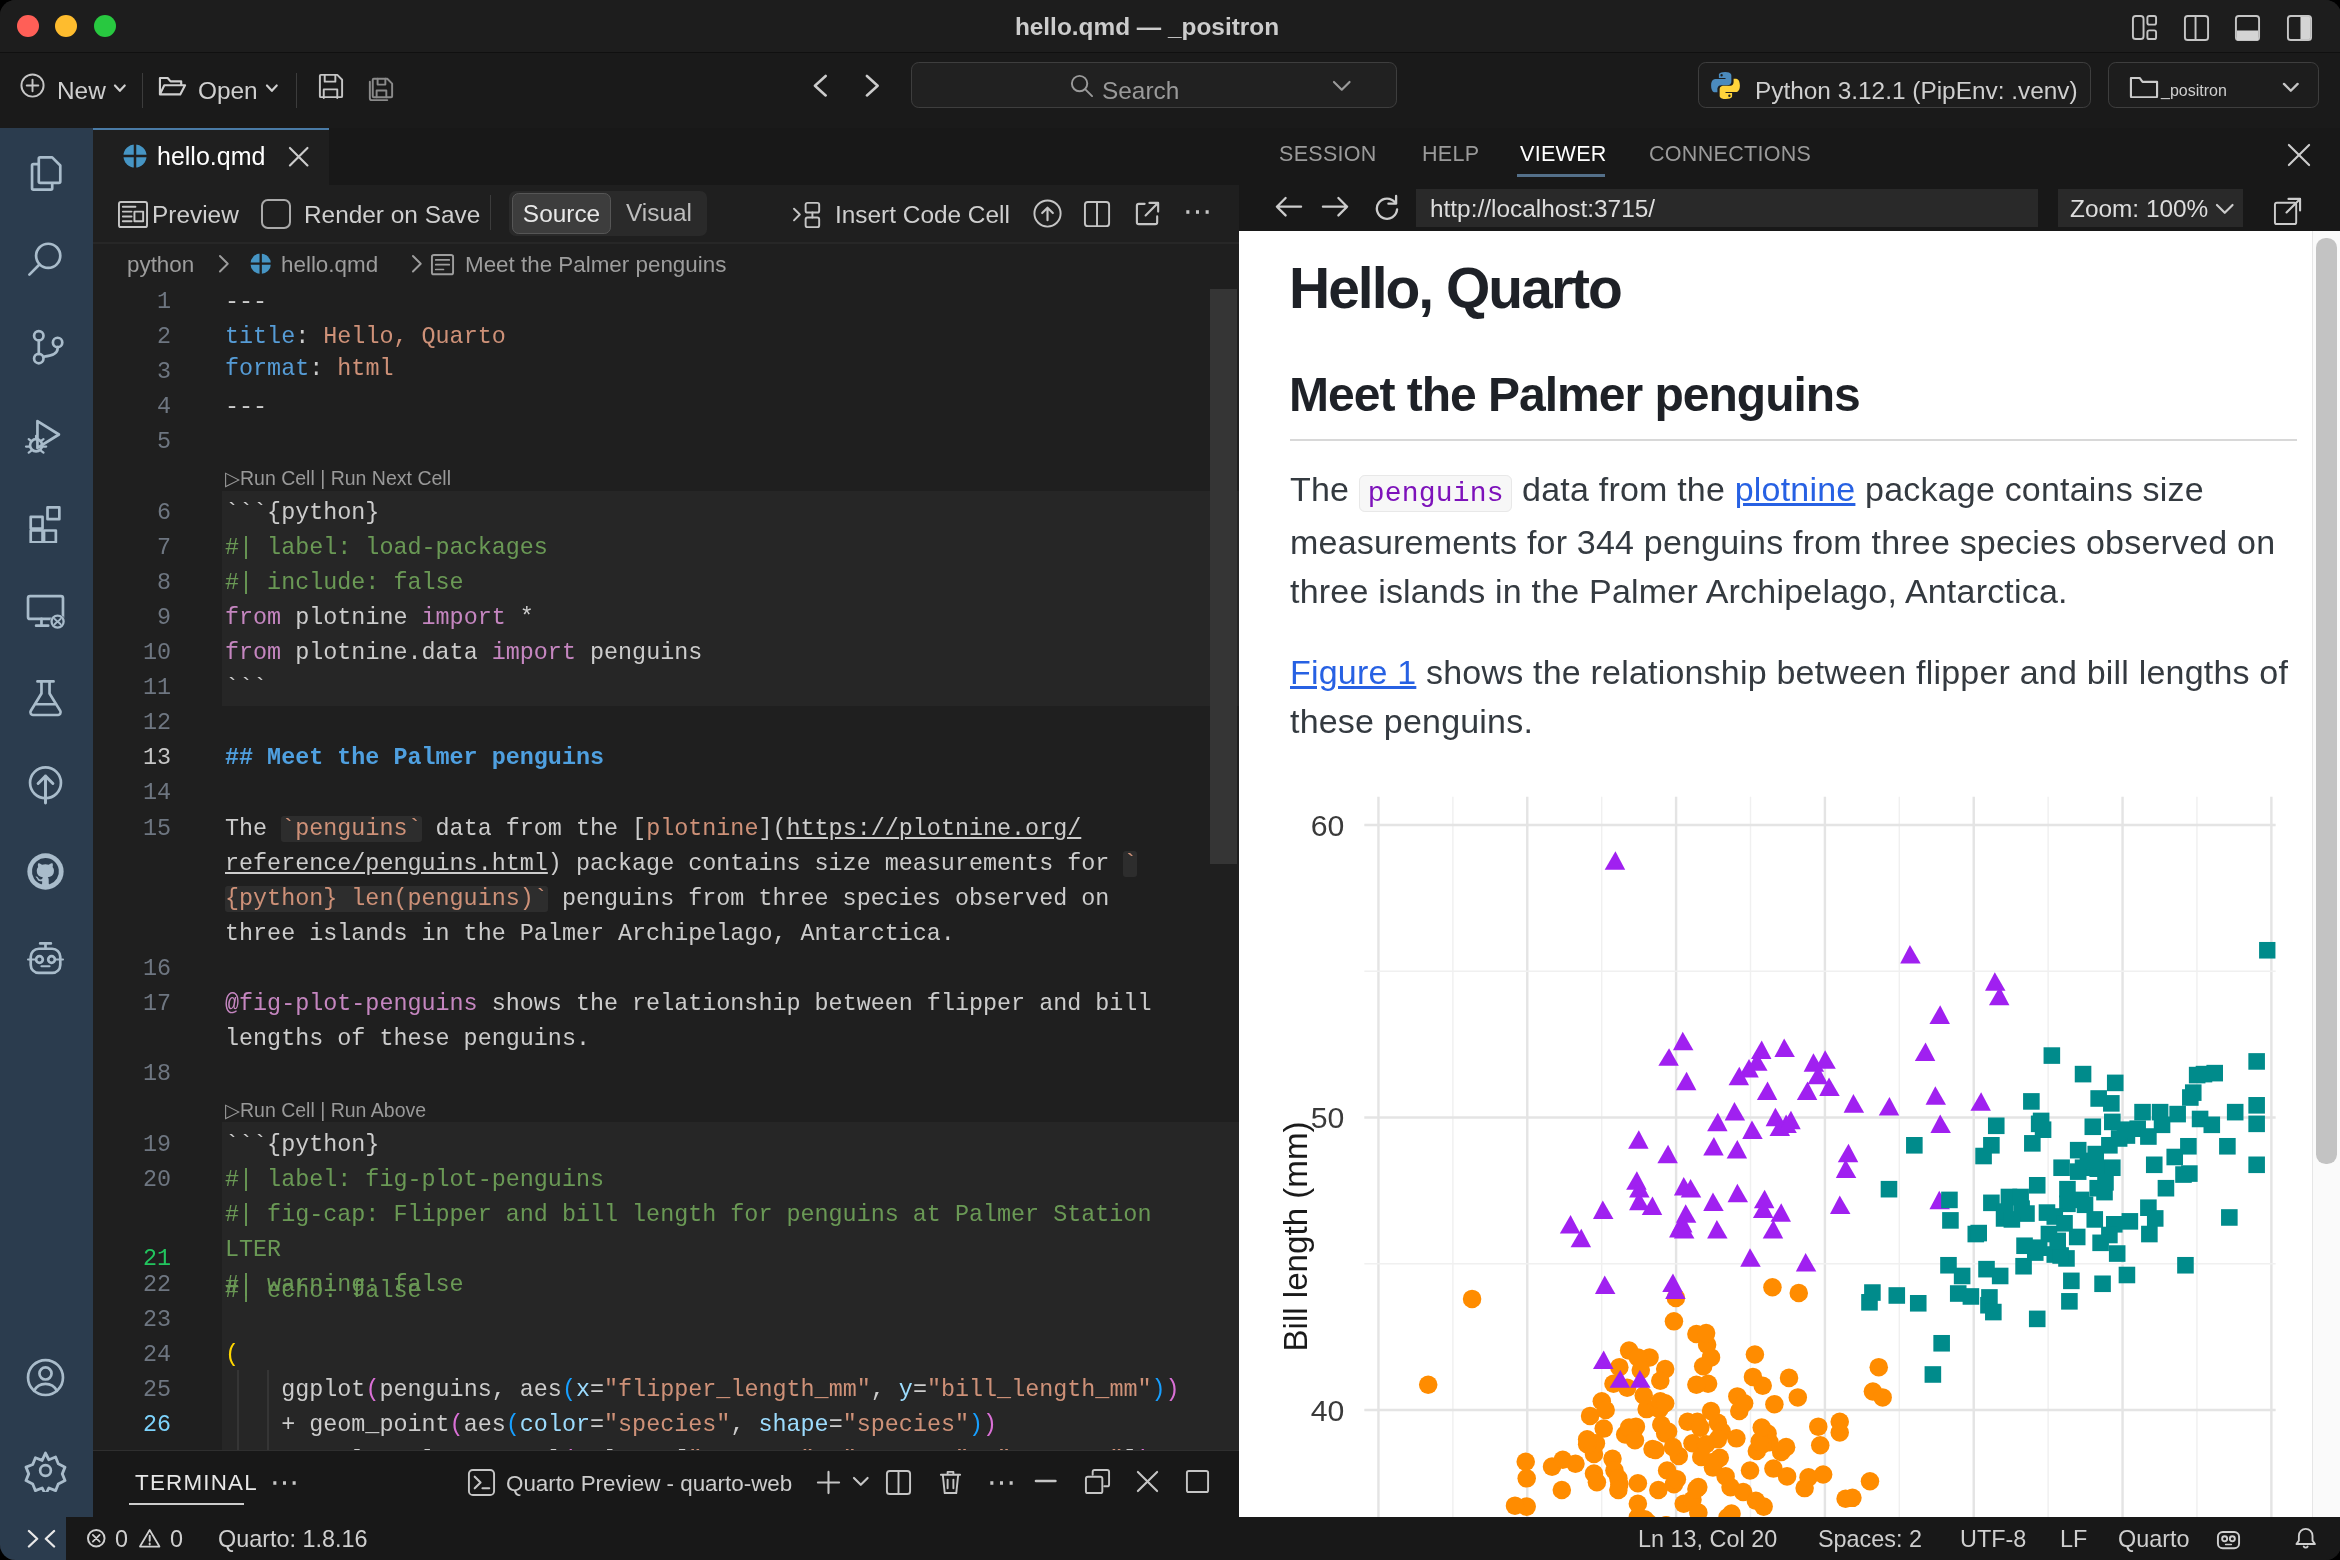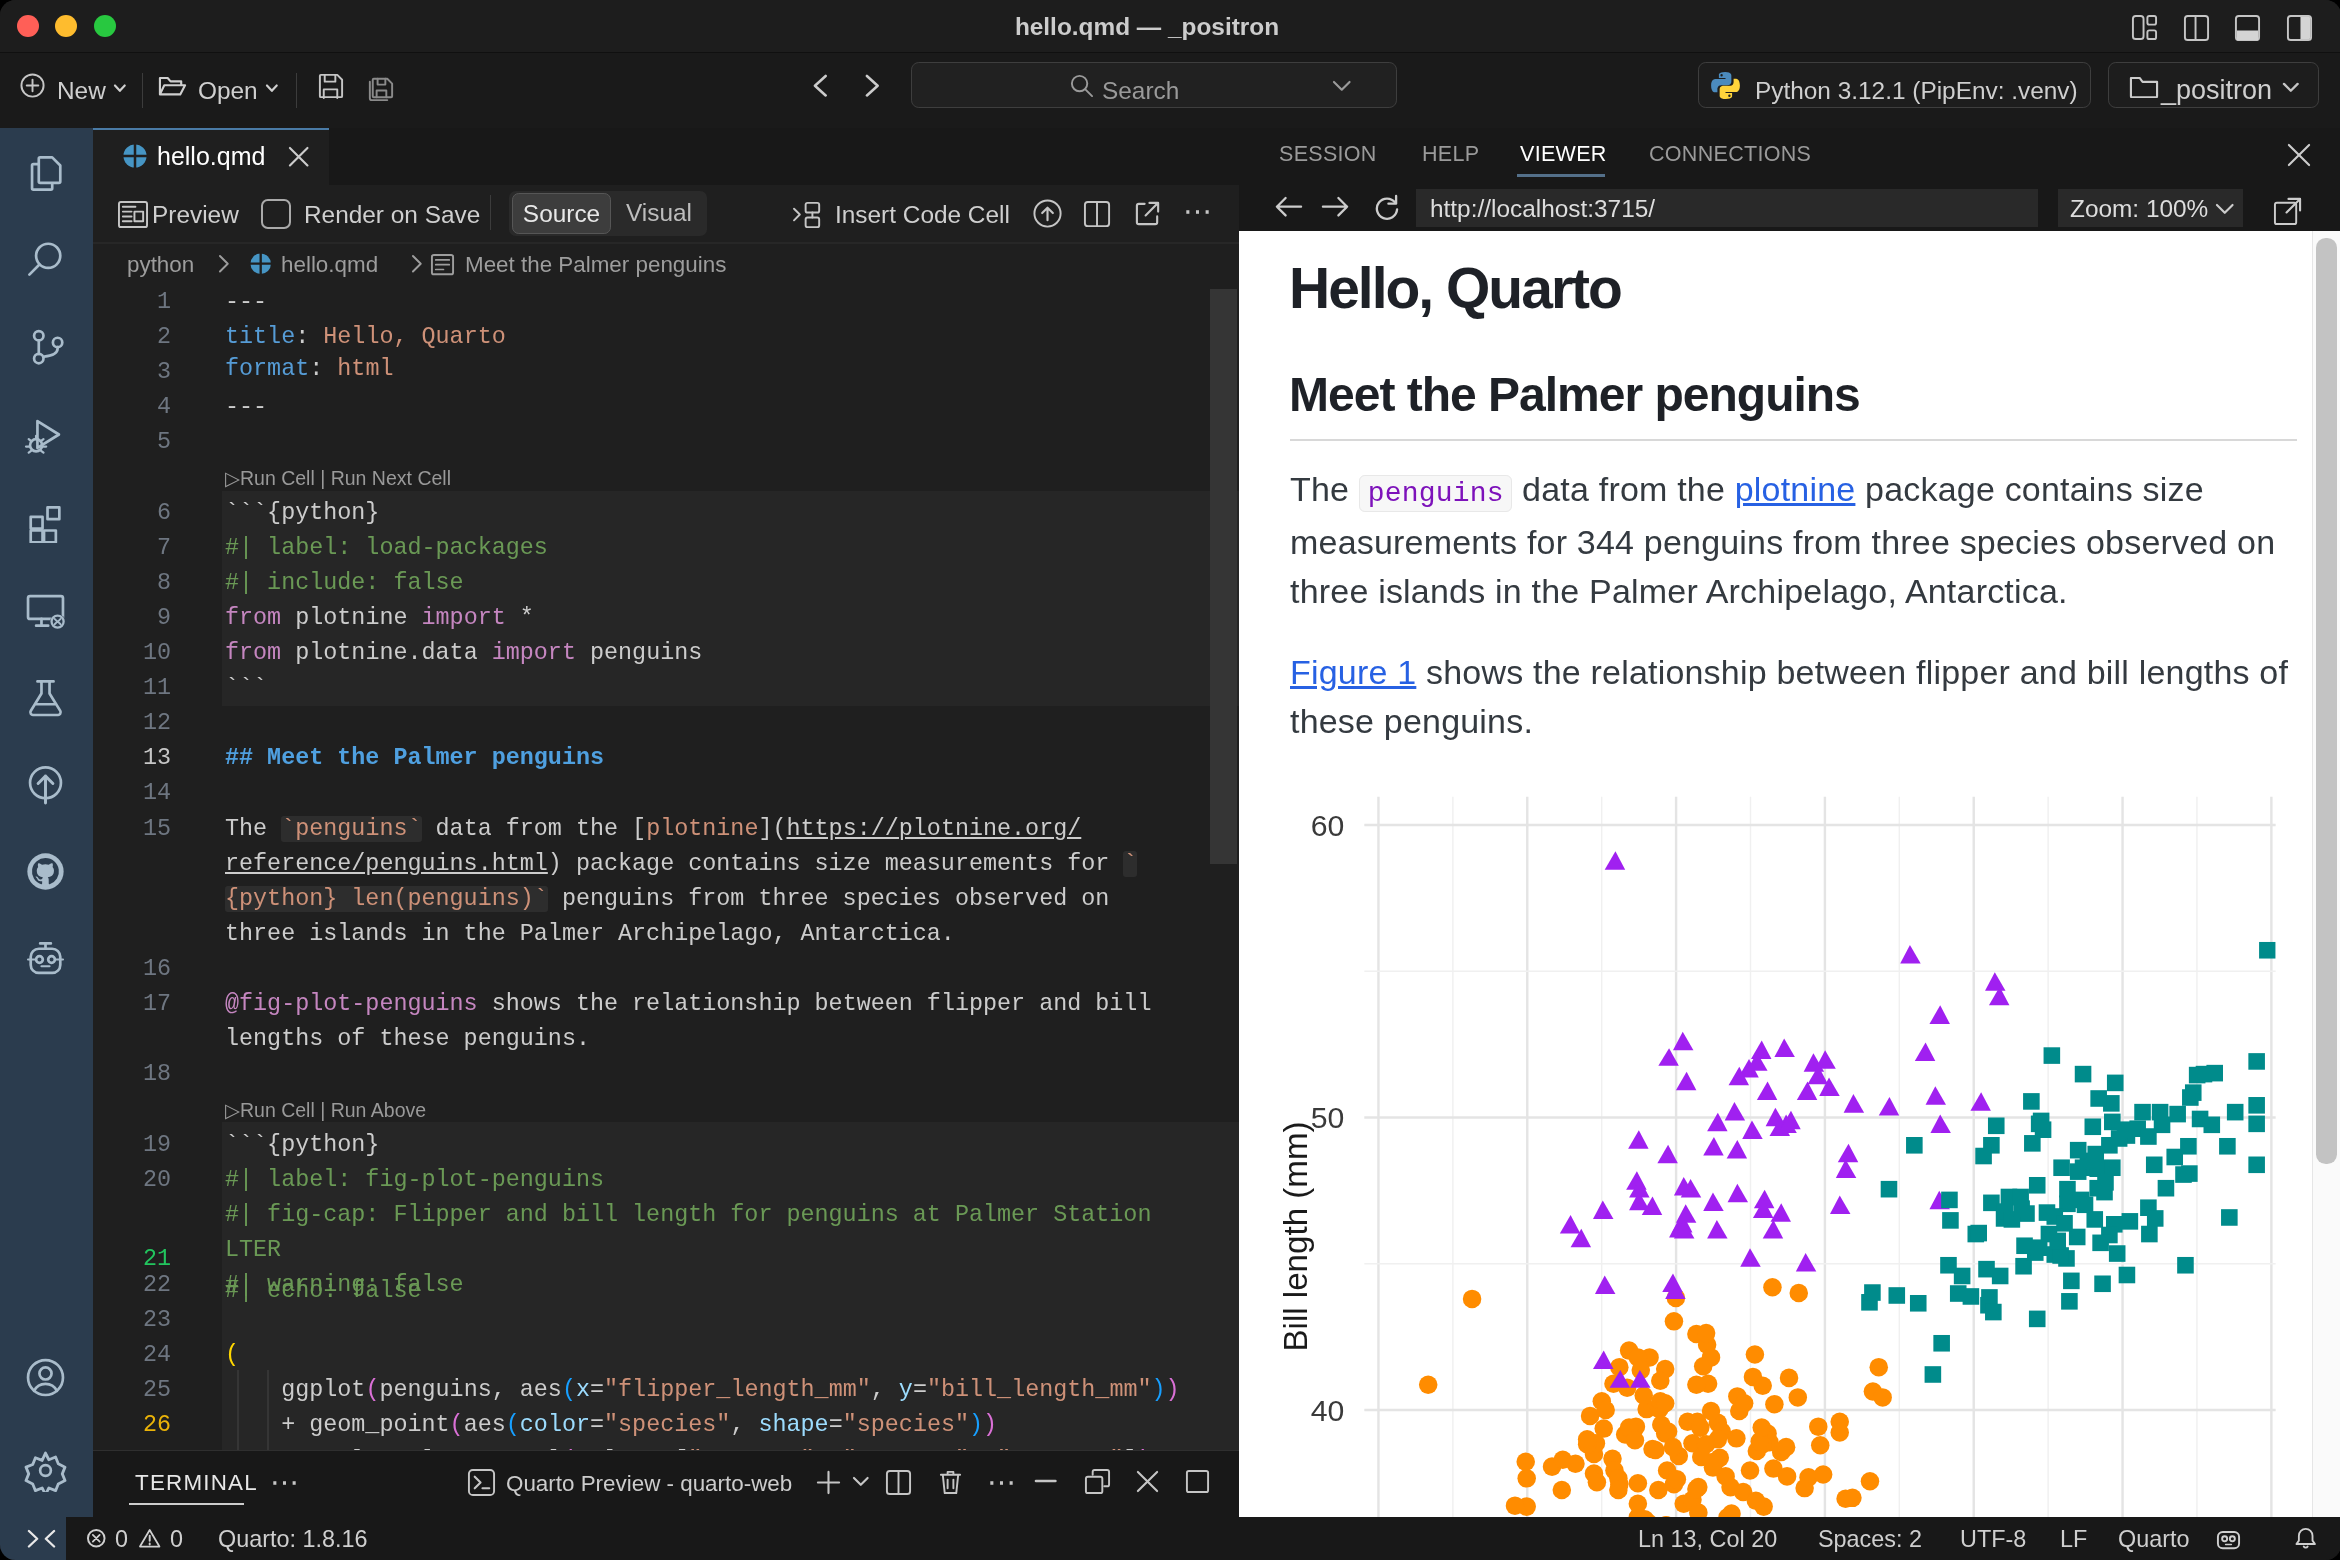--- a/index.html
+++ b/index.html
@@ -121,21 +121,21 @@
 <div class="abs pillbtn" style="left:1698px;width:393px"></div>
 <svg class="abs" style="left:1709px;top:69px" width="33" height="33" viewBox="0 0 110 110">
  <path fill="#4B8BBE" d="M54 10c-23 0-21 10-21 10v10h22v3H22s-15-1.7-15 22c0 23.7 13 22.8 13 22.8h8V67s-.4-13 12.8-13H62s12.5.2 12.5-12V22S76.4 10 54 10zm-12 7a4 4 0 1 1 0 8 4 4 0 0 1 0-8z"></path>
  <path fill="#FFD43B" d="M56 100c23 0 21-10 21-10V80H55v-3h33s15 1.7 15-22c0-23.7-13-22.8-13-22.8h-8V43s.4 13-12.8 13H48s-12.5-.2-12.5 12v20s-1.9 12 20.5 12zm12-7a4 4 0 1 1 0-8 4 4 0 0 1 0 8z"></path>
     </svg>
 <div class="abs tbtxt" style="left:1755px;font-size:24.4px">Python 3.12.1 (PipEnv: .venv)</div>
 <div class="abs pillbtn" style="left:2108px;width:211px"></div>
 <svg class="abs" style="left:2129px;top:74px" width="30" height="24.4" viewBox="0 0 31 25" fill="none" stroke="#cccccc" stroke-width="2" stroke-linejoin="round" stroke-linecap="round">
       <path d="M2 4h9l3 4h15v15a1 1 0 0 1-1 1H3a1 1 0 0 1-1-1V4z" stroke-width="2.2"></path>
     </svg>
-<div class="abs tbtxt" style="left:2161px;font-size:27px">_positron</div>
+<div class="abs tbtxt" style="left:2161px;font-size:16px">_positron</div>
 <svg class="abs" style="left:2282px;top:81px" width="17.6" height="11.7" viewBox="0 0 18 12" fill="none" stroke="#c5c5c5" stroke-width="2" stroke-linejoin="round" stroke-linecap="round">
       <path d="M2 3l7 7 7-7" stroke-width="2.4"></path>
     </svg>
 
 <div class="abs" id="actbar"></div>
 <svg class="abs" style="left:24.4px;top:152px" width="43" height="43" viewBox="0 0 32 32" fill="none" stroke="#a9bccb" stroke-width="2" stroke-linejoin="round" stroke-linecap="round">
       <path d="M12 4h9l6 6v12a1 1 0 0 1-1 1H12a1 1 0 0 1-1-1V5a1 1 0 0 1 1-1z"></path>
       <path d="M11 9H7a1 1 0 0 0-1 1v17a1 1 0 0 0 1 1h13a1 1 0 0 0 1-1v-3"></path>
     </svg>
 <svg class="abs" style="left:24.4px;top:237px" width="43" height="43" viewBox="0 0 32 32" fill="none" stroke="#a9bccb" stroke-width="2" stroke-linejoin="round" stroke-linecap="round">
@@ -305,21 +305,21 @@
 <div class="cl" style="top:916px"><span class="gr">#| fig-cap: Flipper and bill length for penguins at Palmer Station</span></div>
 <div class="cl" style="top:951px"><span class="gr">LTER</span></div>
 <div class="ln" style="top:986px;color:#6e7681">22</div>
 <div class="cl" style="top:986px"><span class="gr">#| warning: false</span></div>
 <div class="ln" style="top:1021px;color:#6e7681">23</div>
 <div class="cl" style="top:992px"><span class="gr">#| echo: false</span></div>
 <div class="ln" style="top:1056px;color:#6e7681">24</div>
 <div class="cl" style="top:1056px"><span class="gold">(</span></div>
 <div class="ln" style="top:1091px;color:#6e7681">25</div>
 <div class="cl" style="top:1091px"><span class="wh">    ggplot</span><span class="pk">(</span><span class="wh">penguins, aes</span><span class="b3">(</span><span class="lb">x</span><span class="wh">=</span><span class="or">"flipper_length_mm"</span><span class="wh">, </span><span class="lb">y</span><span class="wh">=</span><span class="or">"bill_length_mm"</span><span class="b3">)</span><span class="pk">)</span></div>
-<div class="ln" style="top:1126px;color:#eab308">26</div>
+<div class="ln" style="top:1126px;color:#7dd3fc">26</div>
 <div class="cl" style="top:1126px"><span class="wh">    + geom_point</span><span class="pk">(</span><span class="wh">aes</span><span class="b3">(</span><span class="lb">color</span><span class="wh">=</span><span class="or">"species"</span><span class="wh">, </span><span class="lb">shape</span><span class="wh">=</span><span class="or">"species"</span><span class="b3">)</span><span class="pk">)</span></div>
 <div class="ln" style="top:1162px;color:#6e7681">27</div>
 <div class="cl" style="top:1162px"><span class="wh">    + scale_color_manual</span><span class="pk">(</span><span class="wh">values </span><span class="wh">[</span><span class="or">"#FF8C00"</span><span class="wh">, </span><span class="or">"#A02050"</span><span class="wh">, </span><span class="or">"#008B8B"</span><span class="wh">]</span><span class="pk">)</span></div>
 <div class="abs" id="edscroll"></div>
 </div>
 
 <div class="abs" id="terminal">
 <div class="abs" style="left:42px;top:16.6px;height:29px;line-height:29px;color:#e7e7e7;letter-spacing:1.2px;font-size:22.4px">TERMINAL</div>
 <div class="abs" style="left:36px;top:52px;width:115px;height:2.4px;background:#cccccc"></div>
 <div class="abs" style="left:177px;top:13.7px;color:#c5c5c5;font-size:29px">⋯</div>

